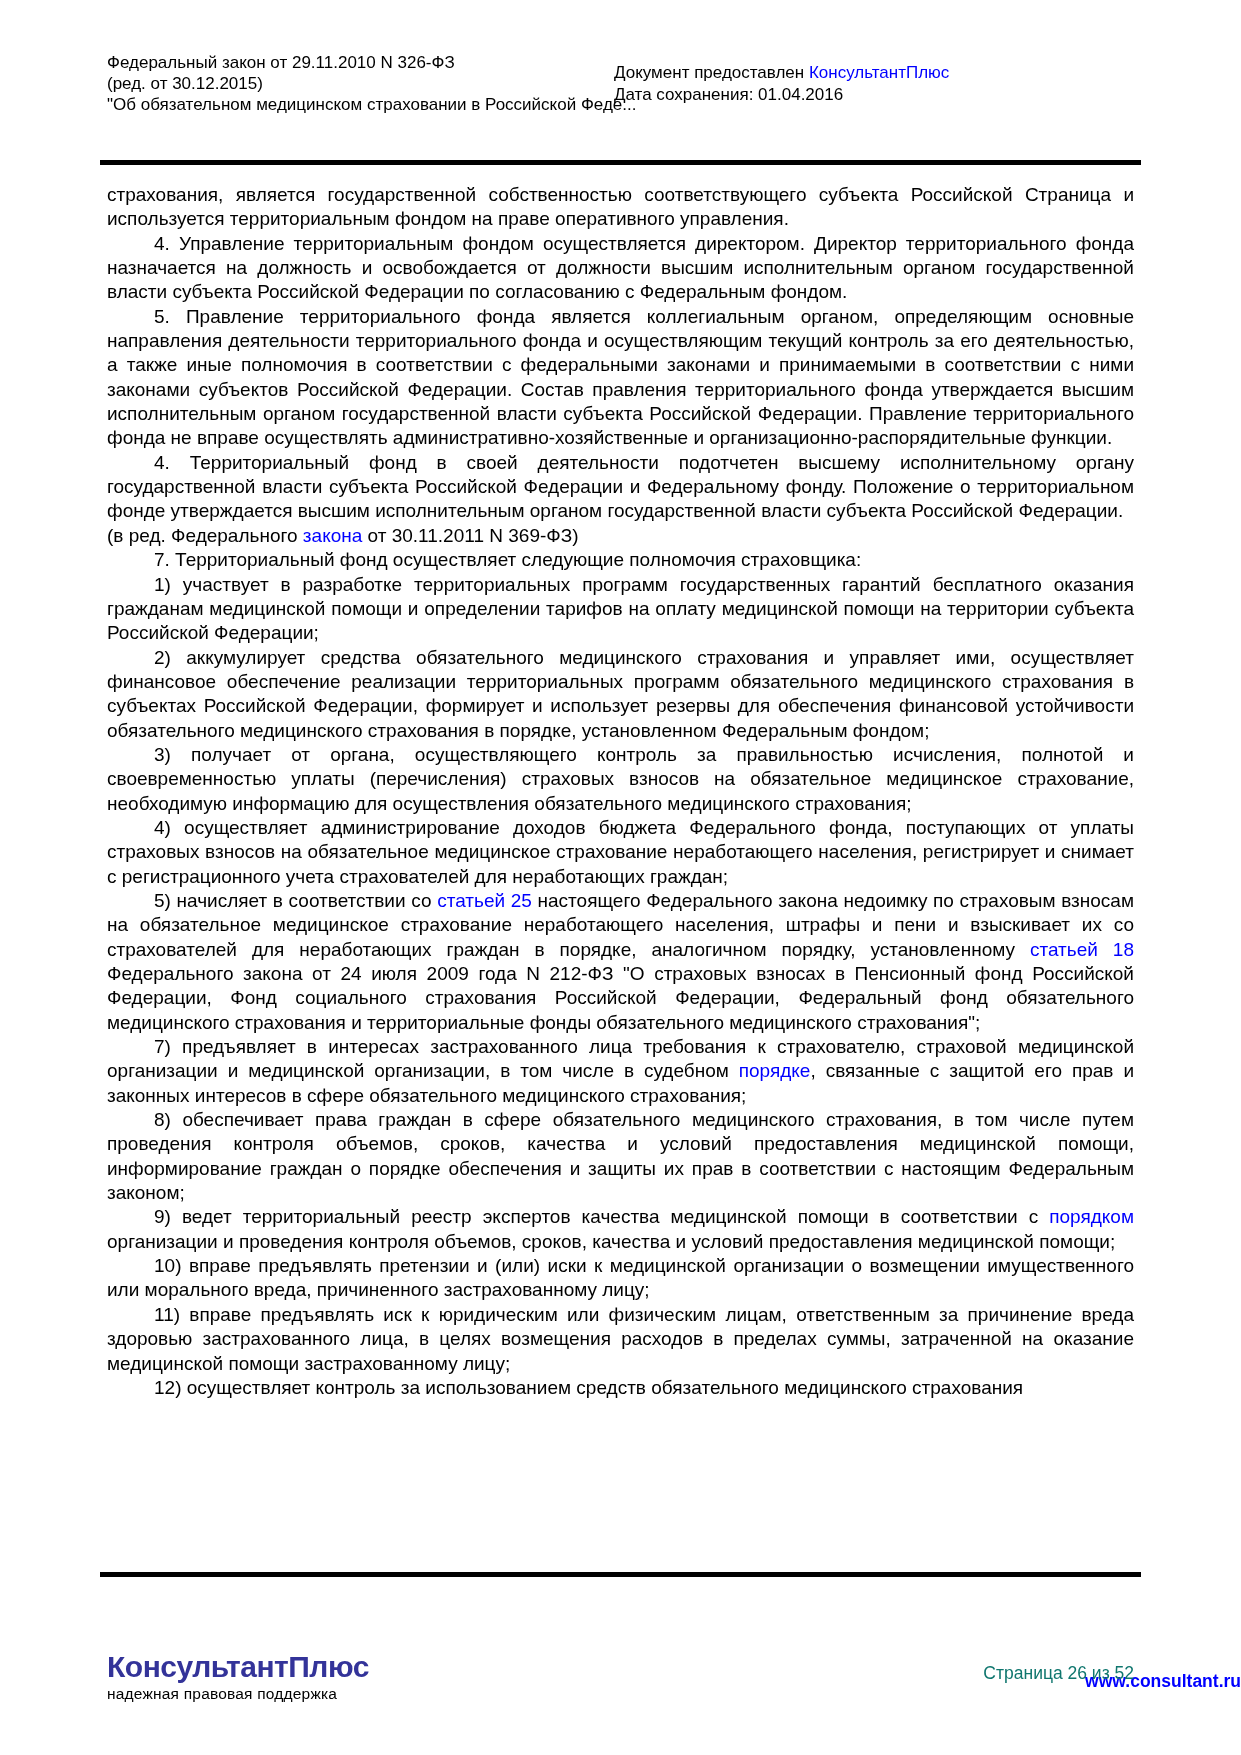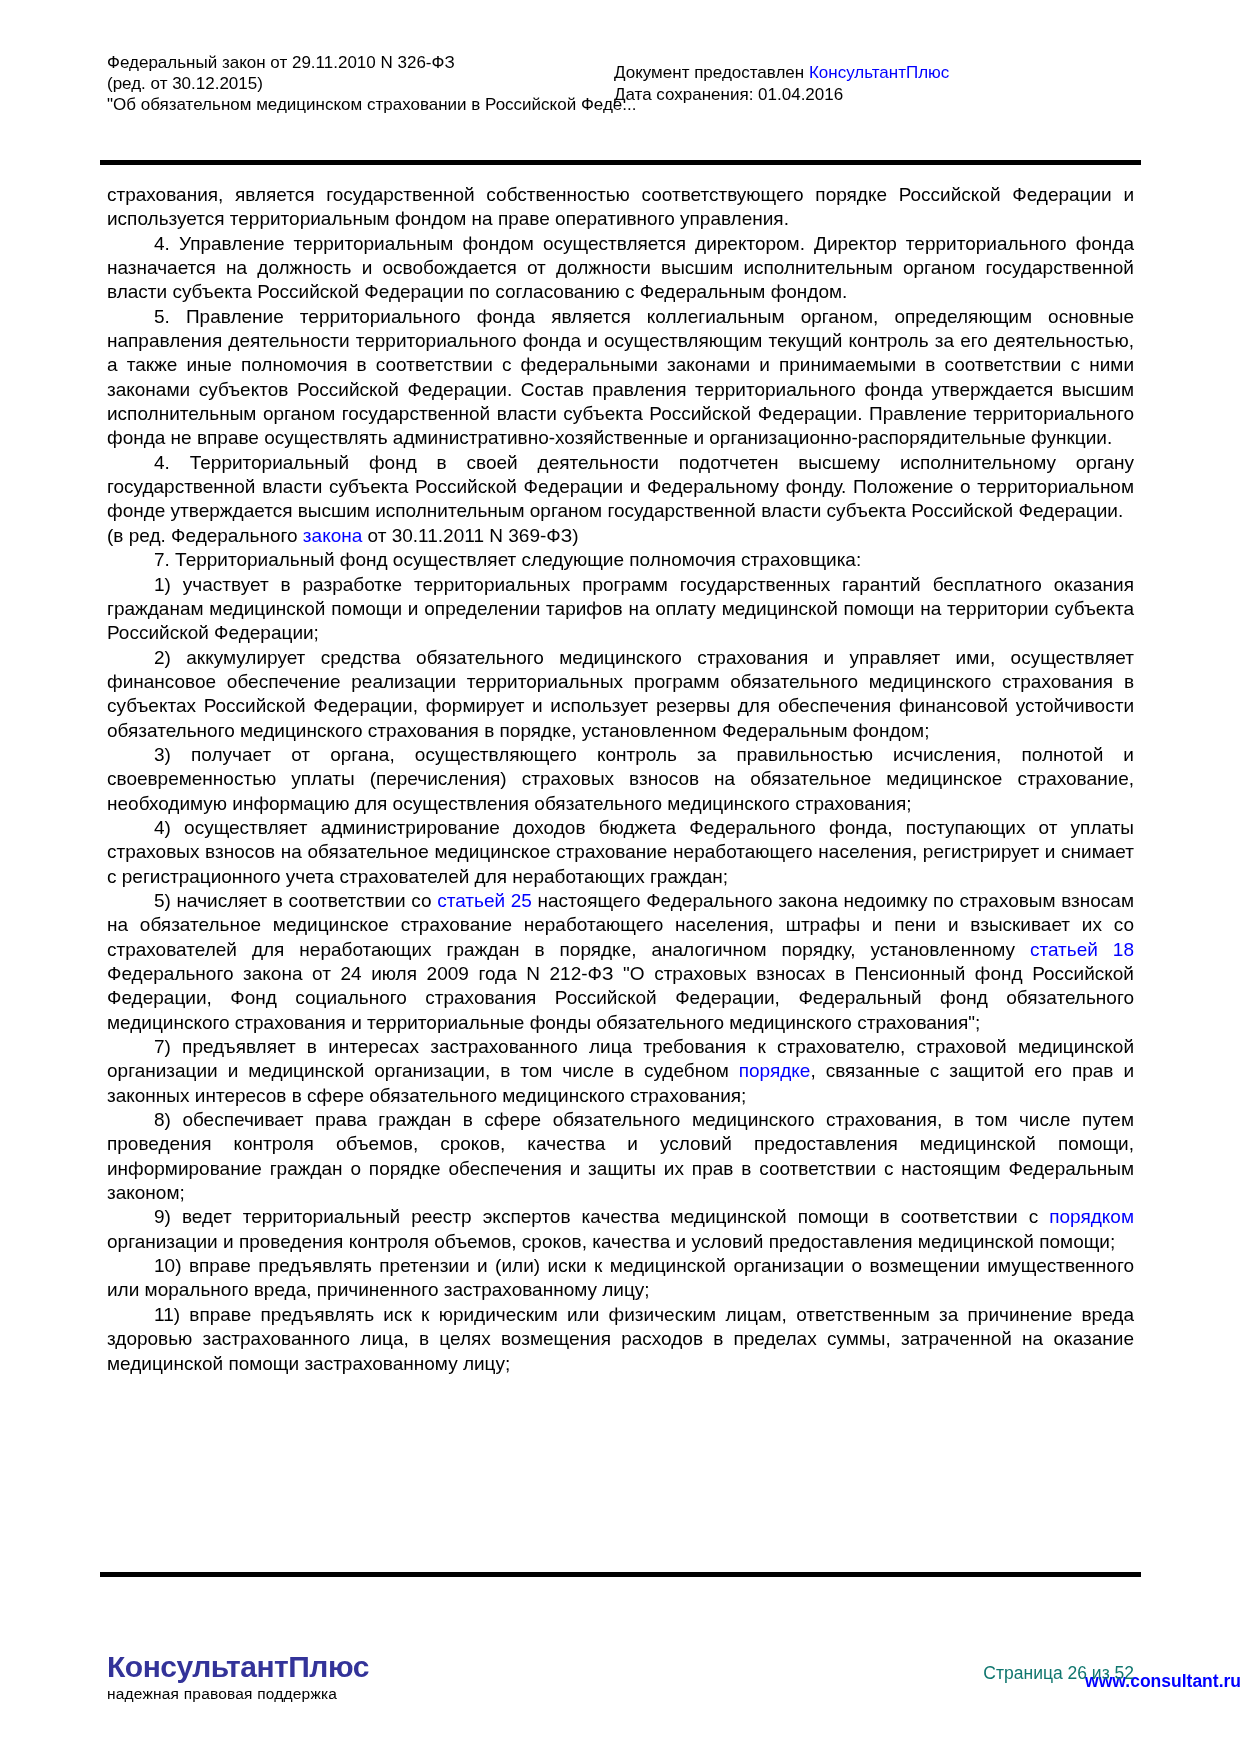--- a/index.html
+++ b/index.html
@@ -120,36 +120,37 @@
   </div>
 
   <div class="header-right">
     <div><span>Документ предоставлен </span><a class="link-blue">КонсультантПлюс</a></div>
     <div>Дата сохранения: 01.04.2016</div>
   </div>
 
   <div class="rule rule-top"></div>
 
   <div class="doc-body">
-      <p class="">страхования, является государственной собственностью соответствующего порядке Российской Федерации и используется территориальным фондом на праве оперативного управления.</p>
+      <p class="">страхования, является государственной собственностью соответствующего субъекта Российской Страница и используется территориальным фондом на праве оперативного управления.</p>
       <p class="indent">4. Управление территориальным фондом осуществляется директором. Директор территориального фонда назначается на должность и освобождается от должности высшим исполнительным органом государственной власти субъекта Российской Федерации по согласованию с Федеральным фондом.</p>
       <p class="indent">5. Правление территориального фонда является коллегиальным органом, определяющим основные направления деятельности территориального фонда и осуществляющим текущий контроль за его деятельностью, а также иные полномочия в соответствии с федеральными законами и принимаемыми в соответствии с ними законами субъектов Российской Федерации. Состав правления территориального фонда утверждается высшим исполнительным органом государственной власти субъекта Российской Федерации. Правление территориального фонда не вправе осуществлять административно-хозяйственные и организационно-распорядительные функции.</p>
       <p class="indent">4. Территориальный фонд в своей деятельности подотчетен высшему исполнительному органу государственной власти субъекта Российской Федерации и Федеральному фонду. Положение о территориальном фонде утверждается высшим исполнительным органом государственной власти субъекта Российской Федерации.</p>
       <p class="">(в ред. Федерального <a class="doc-link">закона</a> от 30.11.2011 N 369-ФЗ)</p>
       <p class="indent">7. Территориальный фонд осуществляет следующие полномочия страховщика:</p>
       <p class="indent">1) участвует в разработке территориальных программ государственных гарантий бесплатного оказания гражданам медицинской помощи и определении тарифов на оплату медицинской помощи на территории субъекта Российской Федерации;</p>
       <p class="indent">2) аккумулирует средства обязательного медицинского страхования и управляет ими, осуществляет финансовое обеспечение реализации территориальных программ обязательного медицинского страхования в субъектах Российской Федерации, формирует и использует резервы для обеспечения финансовой устойчивости обязательного медицинского страхования в порядке, установленном Федеральным фондом;</p>
       <p class="indent">3) получает от органа, осуществляющего контроль за правильностью исчисления, полнотой и своевременностью уплаты (перечисления) страховых взносов на обязательное медицинское страхование, необходимую информацию для осуществления обязательного медицинского страхования;</p>
       <p class="indent">4) осуществляет администрирование доходов бюджета Федерального фонда, поступающих от уплаты страховых взносов на обязательное медицинское страхование неработающего населения, регистрирует и снимает с регистрационного учета страхователей для неработающих граждан;</p>
       <p class="indent">5) начисляет в соответствии со <a class="doc-link">статьей 25</a> настоящего Федерального закона недоимку по страховым взносам на обязательное медицинское страхование неработающего населения, штрафы и пени и взыскивает их со страхователей для неработающих граждан в порядке, аналогичном порядку, установленному <a class="doc-link">статьей 18</a> Федерального закона от 24 июля 2009 года N 212-ФЗ "О страховых взносах в Пенсионный фонд Российской Федерации, Фонд социального страхования Российской Федерации, Федеральный фонд обязательного медицинского страхования и территориальные фонды обязательного медицинского страхования";</p>
       <p class="indent">7) предъявляет в интересах застрахованного лица требования к страхователю, страховой медицинской организации и медицинской организации, в том числе в судебном <a class="doc-link">порядке</a>, связанные с защитой его прав и законных интересов в сфере обязательного медицинского страхования;</p>
       <p class="indent">8) обеспечивает права граждан в сфере обязательного медицинского страхования, в том числе путем проведения контроля объемов, сроков, качества и условий предоставления медицинской помощи, информирование граждан о порядке обеспечения и защиты их прав в соответствии с настоящим Федеральным законом;</p>
       <p class="indent">9) ведет территориальный реестр экспертов качества медицинской помощи в соответствии с <a class="doc-link">порядком</a> организации и проведения контроля объемов, сроков, качества и условий предоставления медицинской помощи;</p>
       <p class="indent">10) вправе предъявлять претензии и (или) иски к медицинской организации о возмещении имущественного или морального вреда, причиненного застрахованному лицу;</p>
       <p class="indent">11) вправе предъявлять иск к юридическим или физическим лицам, ответственным за причинение вреда здоровью застрахованного лица, в целях возмещения расходов в пределах суммы, затраченной на оказание медицинской помощи застрахованному лицу;</p>
+      <p class="indent">12) осуществляет контроль за использованием средств обязательного медицинского страхования</p>
     </div>
 
   <div class="rule rule-bottom"></div>
 
   <div class="footer-logo-block">
     <div class="footer-logo">КонсультантПлюс</div>
     <div class="footer-tagline">надежная правовая поддержка</div>
   </div>
 
   <div class="footer-url"><a class="link-blue">www.consultant.ru</a></div>

